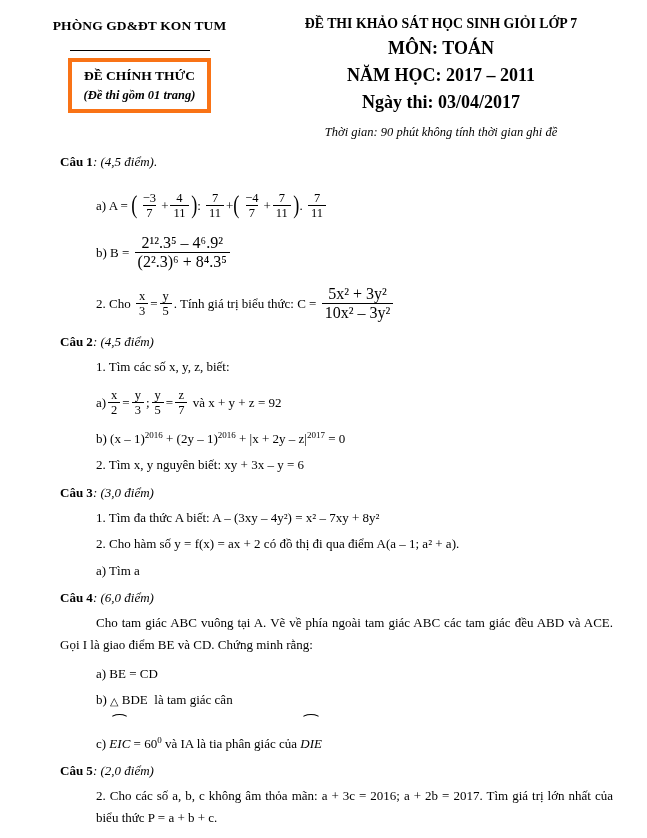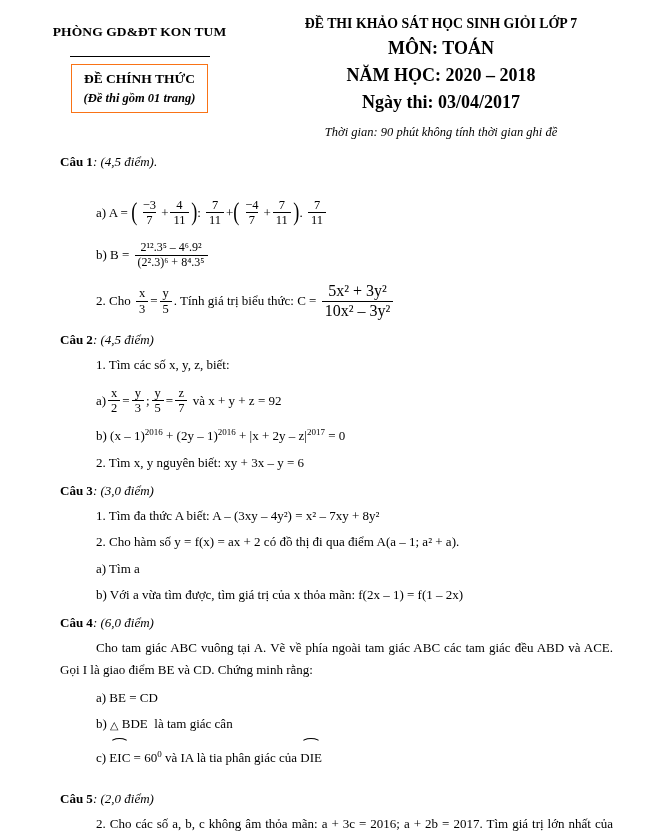--- a/index.html
+++ b/index.html
@@ -48,21 +48,21 @@
     letter-spacing: .1px;
   }
   .hline {
     width: 140px;
     height: 1px;
     background: #000;
     margin: 16px auto 7px auto;
   }
   .official-box {
     display: inline-block;
-    border: 1px solid #f97316;
+    border: 4px solid #f97316;
     padding: 4px 12px 5px 12px;
     text-align: center;
     line-height: 1.45;
   }
   .official-title {
     font-weight: bold;
     font-size: 13.5px;
   }
   .official-sub {
     font-weight: bold;
@@ -132,21 +132,22 @@
     line-height: 0.8;
     transform: scaleX(.7);
     margin: 0 -1px;
   }
   .big-paren-l::before { content: "("; }
   .big-paren-r::before { content: ")"; }
   sup { font-size: 9px; vertical-align: super; }
   .ov-angle {
     position: relative;
     display: inline-block;
-    padding-top: 7px;
+    padding-top: 17px;
+    font-style: italic;
   }
   .ov-angle::before {
     content: "";
     position: absolute;
     left: 1px; right: 1px; top: -3px;
     height: 5px;
     border-top: 1px solid #000;
     border-radius: 60% 60% 0 0 / 100% 100% 0 0;
     border-left: 1px solid transparent;
     border-right: 1px solid transparent;
@@ -163,35 +164,35 @@
       <div class="dept">PHÒNG GD&amp;ĐT KON TUM</div>
       <div class="hline"></div>
       <div class="official-box">
         <div class="official-title">ĐỀ CHÍNH THỨC</div>
         <div class="official-sub">(Đề thi gồm 01 trang)</div>
       </div>
     </div>
     <div class="header-right">
       <div class="exam-title">ĐỀ THI KHẢO SÁT HỌC SINH GIỎI LỚP 7</div>
       <div class="subject">MÔN: TOÁN</div>
-      <div class="schoolyear">NĂM HỌC: 2020 – 2018</div>
+      <div class="schoolyear">NĂM HỌC: 2017 – 2011</div>
       <div class="examdate">Ngày thi: 03/04/2017</div>
     </div>
   </div>
 
   <div class="duration" style="padding-left:235px;">Thời gian: 90 phút không tính thời gian ghi đề</div>
 
   <div class="content">
 
     <div class="q-head">
       <b>Câu 1</b><i>: (4,5 điểm).</i>
     </div>
 
 
-    <div class="item" style="margin-top:28px;">
+    <div class="item" style="margin-top:21px;">
       <span class="mrow">
         <span>a) A =</span>&nbsp;
         <span class="paren big-paren-l"></span>
         <span class="frac">
           <span class="num">−3</span>
           <span class="den">7</span>
         </span>
         <span>+</span>
         <span class="frac">
           <span class="num">4</span>
@@ -219,21 +220,21 @@
         <span class="frac">
           <span class="num">7</span>
           <span class="den">11</span>
         </span>
       </span>
     </div>
 
     <div class="item" style="margin-top:13px;">
       <span class="mrow">
         <span>b) B =</span>&nbsp;
-        <span class="frac" style="font-size:12px;text-align:center;">
+        <span class="frac" style="font-size:16px;text-align:center;">
           <span class="num">2¹².3⁵ – 4⁶.9²</span>
           <span class="den">(2².3)⁶ + 8⁴.3⁵</span>
         </span>
       </span>
     </div>
 
     <div class="item" style="margin-top:13px;">
       <span class="mrow">
         <span>2. Cho</span>&nbsp;
         <span class="frac">
@@ -295,33 +296,32 @@
     <div class="item">
       <span>2. Tìm x, y nguyên biết: xy + 3x – y = 6</span>
     </div>
 
     <div class="q-head" style="margin-top:10px;">
       <b>Câu 3</b><i>: (3,0 điểm)</i>
     </div>
     <div class="item">1. Tìm đa thức A biết: A – (3xy – 4y²) = x² – 7xy + 8y²</div>
     <div class="item">2. Cho hàm số y = f(x) = ax + 2 có đồ thị đi qua điểm A(a – 1; a² + a).</div>
     <div class="item">a) Tìm a</div>
-    <div class="item">b) Với a vừa tìm được, tìm giá trị của x thỏa mãn: f(2x – 1) = f(1 – 2x)</div>
 
     <div class="q-head" style="margin-top:10px;">
       <b>Câu 4</b><i>: (6,0 điểm)</i>
     </div>
     <div class="para-flow indent-first">Cho tam giác ABC vuông tại A. Vẽ về phía ngoài tam giác ABC các tam giác đều ABD và ACE. Gọi I là giao điểm BE và CD. Chứng minh rằng:</div>
     <div class="item">a) BE = CD</div>
     <div class="item">
       b) <span class="tri-glyph">△</span> BDE &nbsp;là tam giác cân
     </div>
     <div class="item">
       c) <span class="ov-angle">EIC</span> = 60<sup>0</sup> và IA là tia phân giác của <span class="ov-angle">DIE</span>
     </div>
 
-    <div class="q-head" style="margin-top:24px;">
+    <div class="q-head" style="margin-top:10px;">
       <b>Câu 5</b><i>: (2,0 điểm)</i>
     </div>
     <div class="para-flow" style="padding-left:36px; text-indent:0;">2. Cho các số a, b, c không âm thỏa mãn: a + 3c = 2016; a + 2b = 2017. Tìm giá trị lớn nhất của biểu thức P = a + b + c.</div>
 
   </div>
 </div>
 
 </body></html>

